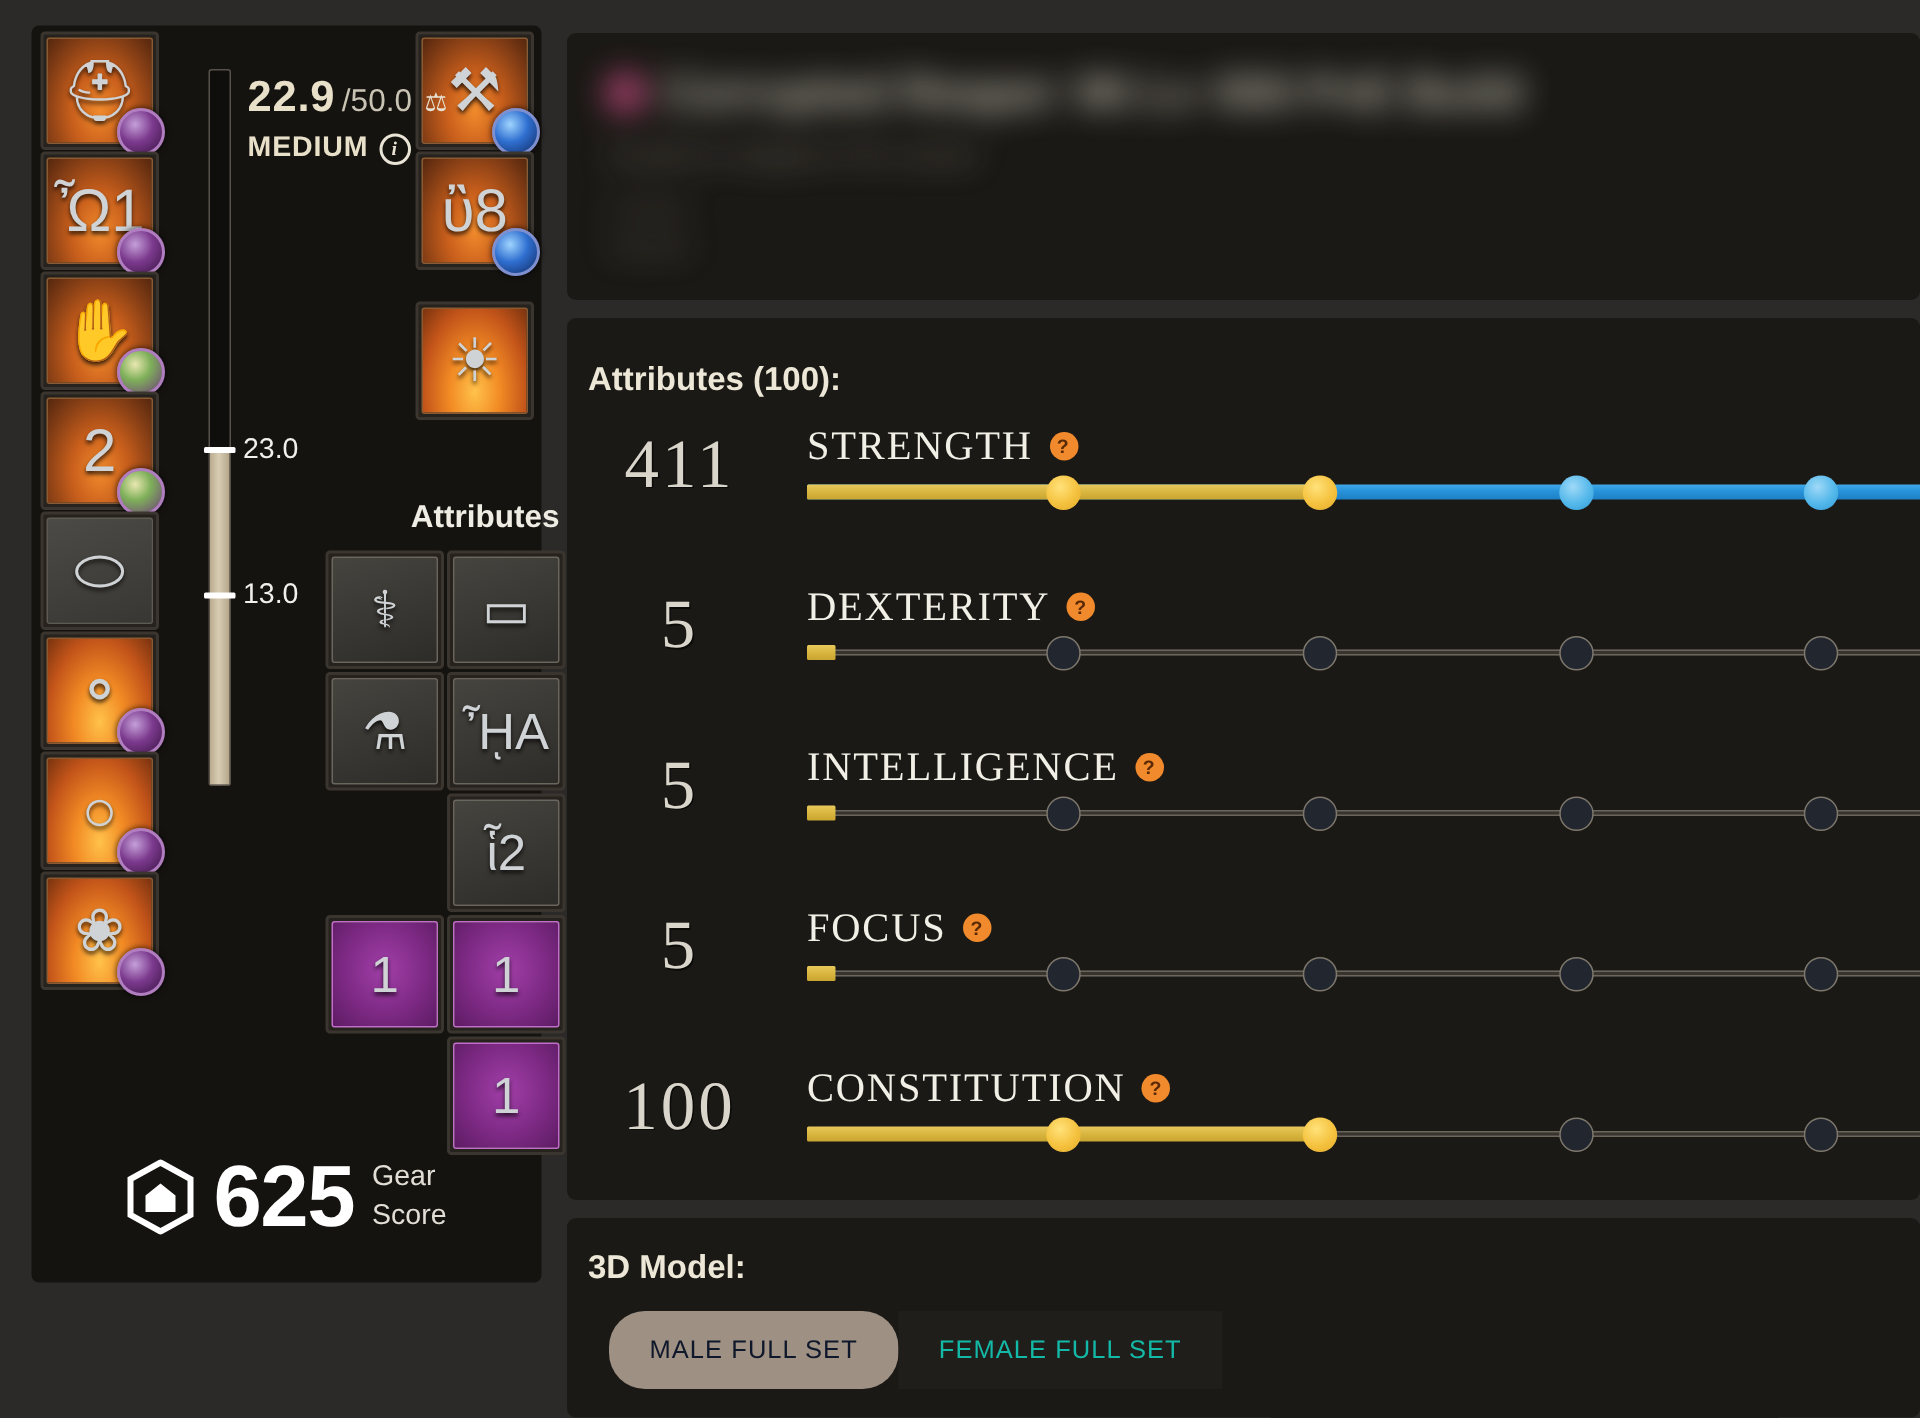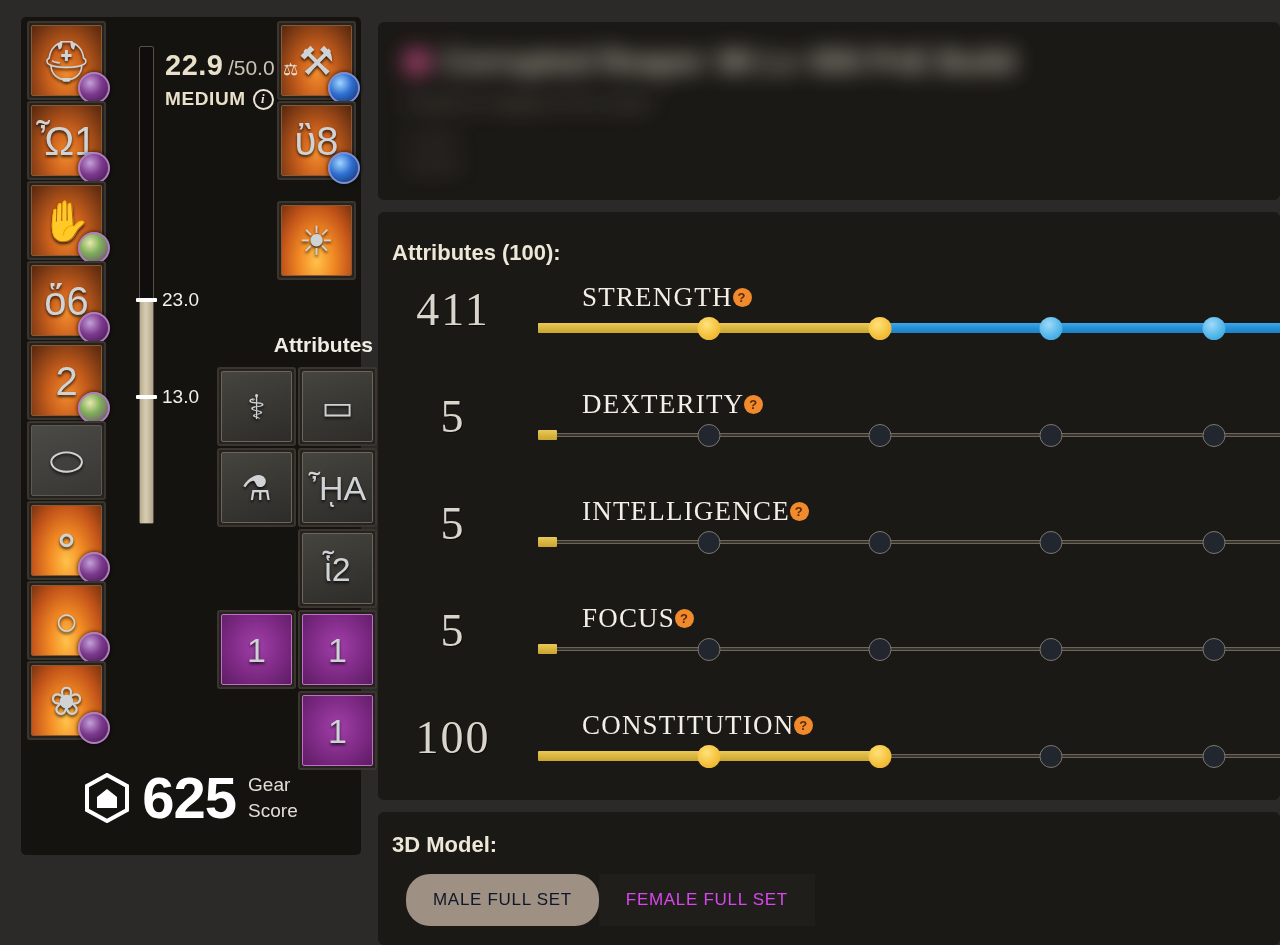--- a/index.html
+++ b/index.html
@@ -159,23 +159,23 @@
   .attr-val {
     position: absolute; left: 16px; top: 50%; transform: translateY(-50%);
     width: 118px; text-align: center;
     font-family: "Liberation Serif", serif;
     font-size: 46px; color: #d9d5cb;
     letter-spacing: 2px;
     text-shadow: 1px 1px 0 rgba(0,0,0,.6);
   }
   .attr-name {
     position: absolute; left: 160px; top: 8px;
-    display: flex; align-items: center; 
+    display: flex; align-items: center; gap: 11px;
     font-family: "Liberation Serif", serif;
-    font-size: 27px; letter-spacing: 1.2px; color: #f2efe6; margin-left: 44px;
+    font-size: 27px; letter-spacing: 1.2px; color: #f2efe6;
   }
   .qmark {
     width: 19px; height: 19px; border-radius: 50%;
     background: #f08a2c; color: #5a2a06;
     font-size: 13px; font-weight: bold;
     font-family: "Liberation Sans", sans-serif;
     display: flex; align-items: center; justify-content: center;
     flex: none;
   }
 
@@ -208,21 +208,21 @@
     border-radius: 6px;
     text-decoration: underline;
   }
   .model-title {
     position: absolute; left: 14px; top: 20px;
     font-size: 22px; font-weight: bold; color: #ece7d6;
   }
   .model-tabs { position: absolute; left: 28px; top: 62px; display: flex; }
   .mtab {
     padding: 16px 27px;
-    font-size: 17px; letter-spacing: .7px; color: #d946ef;
+    font-size: 17px; letter-spacing: .7px; color: #14b8a6;
     background: #201e1b;
     cursor: pointer;
   }
   .mtab.active { background: #9e9083; color: #0f172a; border-radius: 24px; }
 </style>
 </head>
 <body>
 
 <div id="root">
 
@@ -239,26 +239,20 @@
           <div class="art orange">
             <div class="glyph">Ὦ1</div>
           </div>
           <div class="gem amethyst"></div>
         </div>
         <div class="slot">
           <div class="art orange">
             <div class="glyph">✋</div>
           </div>
           <div class="gem opal"></div>
-        </div>
-        <div class="slot">
-          <div class="art orange">
-            <div class="glyph">ὅ6</div>
-          </div>
-          <div class="gem amethyst"></div>
         </div>
         <div class="slot">
           <div class="art orange">
             <div class="glyph">὆2</div>
           </div>
           <div class="gem opal"></div>
         </div>
         <div class="slot">
           <div class="art grey">
             <div class="glyph">⬭</div>

